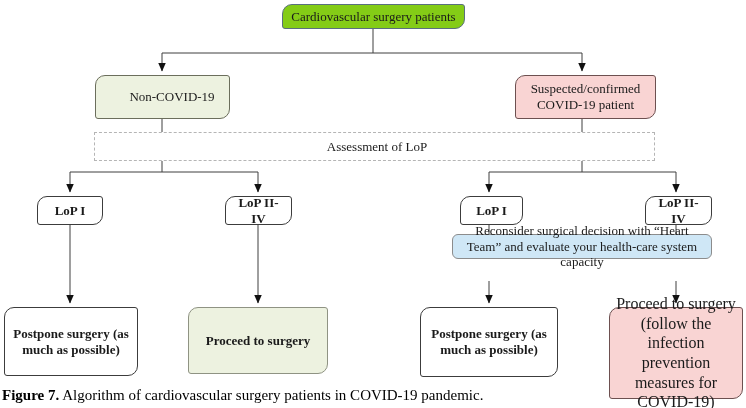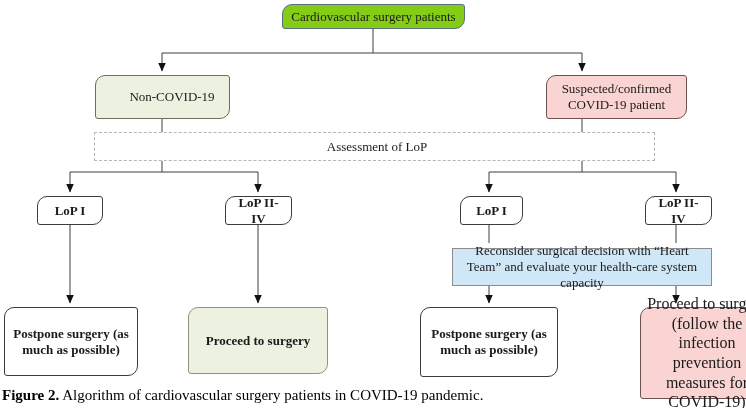--- a/index.html
+++ b/index.html
@@ -10,35 +10,35 @@
   #connectors{position:absolute;left:0;top:0;width:746px;height:408px;z-index:0;}
   .node{
     position:absolute;box-sizing:border-box;z-index:1;
     display:flex;align-items:center;justify-content:center;text-align:center;
     font-size:13px;line-height:1.22;padding:2px 6px;background:#ffffff;
   }
   .rounded{border-radius:10px 3px 10px 3px;}
   .blue{background:#84cc16;border:1.5px solid #5a6f7e;}
   .green{background:#edf2e0;border:1px solid #6b6e5c;}
   .green-light{background:#edf2e0;border:1px solid #8f9383;}
-  .pink{background:#f9d4d3;border:1px solid #6d5050;margin-left:31px;}
+  .pink{background:#f9d4d3;border:1px solid #6d5050;}
   .white{background:#ffffff;border:1px solid #3c3c3c;}
   .dashedbox{background:#ffffff;border:1px dashed #b5b5b5;padding-left:11px;}
   .plain{background:#cfe7f6;border:1px solid #8c8c8c;}
   .bold{font-weight:bold;}
   
   #root-node      {left:282px;top:4px;  width:183px;height:25px;}
   #noncovid-node  {left:95px; top:75px; width:135px;height:44px;padding-left:25px;}
   #covid-node     {left:515px;top:75px; width:141px;height:44px;}
   #assessment-node{left:94px; top:132px;width:561px;height:29px;}
   #lop1-left-node {left:37px; top:196px;width:66px; height:29px;}
   #lop24-left-node{left:225px;top:196px;width:67px; height:29px;}
   #lop1-right-node{left:460px;top:196px;width:63px; height:29px;}
   #lop24-right-node{left:645px;top:196px;width:67px;height:29px;}
-  #reconsider-node{left:452px;top:248px;width:260px;height:38px;font-size:13px;}
+  #reconsider-node{left:452px;top:234px;width:260px;height:25px;font-size:13px;border-radius:6px;}
   #postpone-left-node {left:4px;  top:307px;width:134px;height:69px;}
   #proceed-left-node  {left:188px;top:307px;width:140px;height:67px;font-weight:bold;}
   #postpone-right-node{left:420px;top:307px;width:138px;height:70px;}
   #proceed-right-node {left:609px;top:307px;width:134px;height:92px;font-size:16px;}
   #caption{
     position:absolute;left:2px;top:387px;width:740px;font-size:15px;color:#000;
     text-align:left;z-index:1;
   }
   line{stroke:#3f3f3f;stroke-width:1;}
 </style>
@@ -95,16 +95,16 @@
 
   <div id="postpone-left-node" class="node white rounded bold">Postpone surgery (as much as possible)</div>
 
   <div id="proceed-left-node" class="node green-light rounded">Proceed to surgery</div>
 
   <div id="postpone-right-node" class="node white rounded bold">Postpone surgery (as much as possible)</div>
 
   <div id="proceed-right-node" class="node pink rounded">Proceed to surgery (follow the infection prevention measures for COVID-19)</div>
 
   <div id="caption">
-    <span class="bold">Figure 2.</span><span> Algorithm of cardiovascular surgery patients in COVID-19 pandemic.</span>
+    <span class="bold">Figure 7.</span><span> Algorithm of cardiovascular surgery patients in COVID-19 pandemic.</span>
   </div>
 
 </div>
 
 </body></html>

